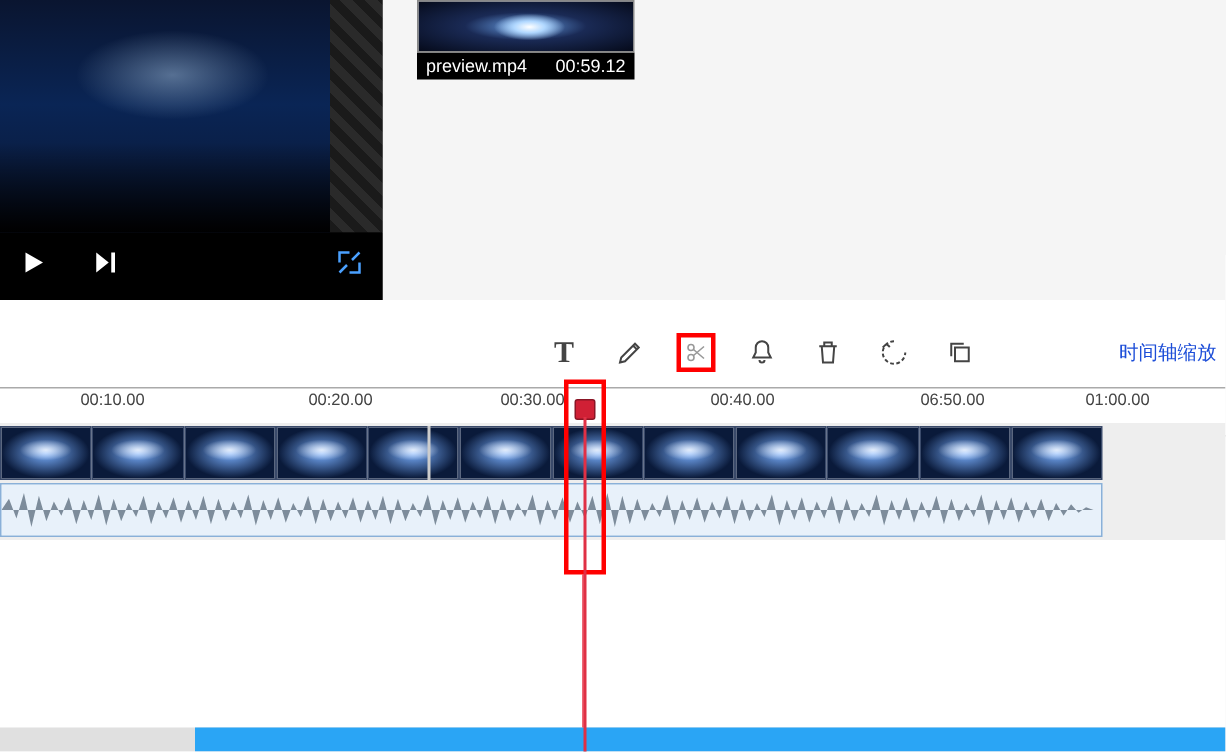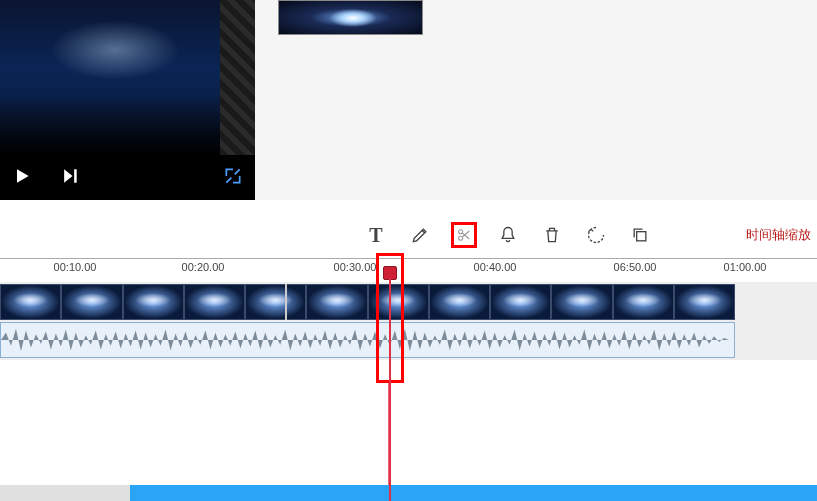--- a/index.html
+++ b/index.html
@@ -23,21 +23,21 @@
 
   
   .lower { position: absolute; top: 200px; left: 0; right: 0; bottom: 0; background: #fff; }
 
   
   .toolbar { position: absolute; top: 215px; left: 0; right: 0; height: 40px; display: flex; align-items: center; }
   .toolbar-center { position: absolute; left: 363px; display: flex; gap: 18px; align-items: center; }
   .tool-btn { width: 26px; height: 26px; display: flex; align-items: center; justify-content: center; cursor: pointer; }
   .tool-icon { width: 20px; height: 20px; fill: none; stroke: #444; stroke-width: 1.6; }
   .highlight-box { border: 3px solid #f00; padding: 2px; }
-  .right-label { position: absolute; right: 6px; font-size: 13px; color: #b91c1c; }
+  .right-label { position: absolute; right: 6px; font-size: 13px; color: #1d4ed8; }
 
   
   .ruler { position: absolute; top: 258px; left: 0; right: 0; height: 33px; border-top: 1px solid #aaa; border-bottom: 1px solid #aaa; background: #fff; }
   .tick { position: absolute; top: 2px; font-size: 11px; color: #444; transform: translateX(-50%); }
 
   
   .track-area { position: absolute; top: 282px; left: 0; right: 0; height: 78px; background: #eee; }
   .clip-row { position: absolute; top: 2px; left: 0; width: 735px; height: 36px; display: flex; }
   .clip-thumb { flex: 1; border: 1px solid #3a4a6a; background: radial-gradient(ellipse at center, #7ab0ff 0%, #0a1a3a 70%); position: relative; }
   .clip-thumb .flare { position: absolute; top: 8px; left: 20%; width: 60%; height: 40%; background: radial-gradient(ellipse at center, rgba(255,255,255,0.8) 0%, transparent 70%); }
@@ -83,20 +83,24 @@
           <path d="M4 12V4h8M20 12v8h-8M14 10l6-6M10 14l-6 6"></path>
         </svg>
     </div>
   </div>
 </div>
 
 <div class="media-bin">
   <div class="media-thumb" style="position:relative">
     <div class="burst"></div>
   </div>
+  <div class="media-label">
+    <span>preview.mp4</span>
+    <span>00:59.12</span>
+  </div>
 </div>
 
 <div class="lower"></div>
 
 <div class="toolbar">
   <div class="toolbar-center">
     <div class="tool-btn">
       <span style="font-size:20px;font-family:serif;color:#444;font-weight:600">T</span>
     </div>
     <div class="tool-btn">
@@ -131,21 +135,21 @@
           <rect x="8" y="8" width="11" height="11"></rect>
           <path d="M5 15V5h10"></path>
         </svg>
     </div>
   </div>
   <span class="right-label">时间轴缩放</span>
 </div>
 
 <div class="ruler">
   <span class="tick" style="left:75px">00:10.00</span>
-  <span class="tick" style="left:203px">00:20.00</span>
+  <span class="tick" style="left:227px">00:20.00</span>
   <span class="tick" style="left:355px">00:30.00</span>
   <span class="tick" style="left:495px">00:40.00</span>
   <span class="tick" style="left:635px">06:50.00</span>
   <span class="tick" style="left:745px">01:00.00</span>
 </div>
 
 <div class="track-area">
   <div class="clip-row">
     <div class="clip-thumb">
         <div class="flare"></div>

